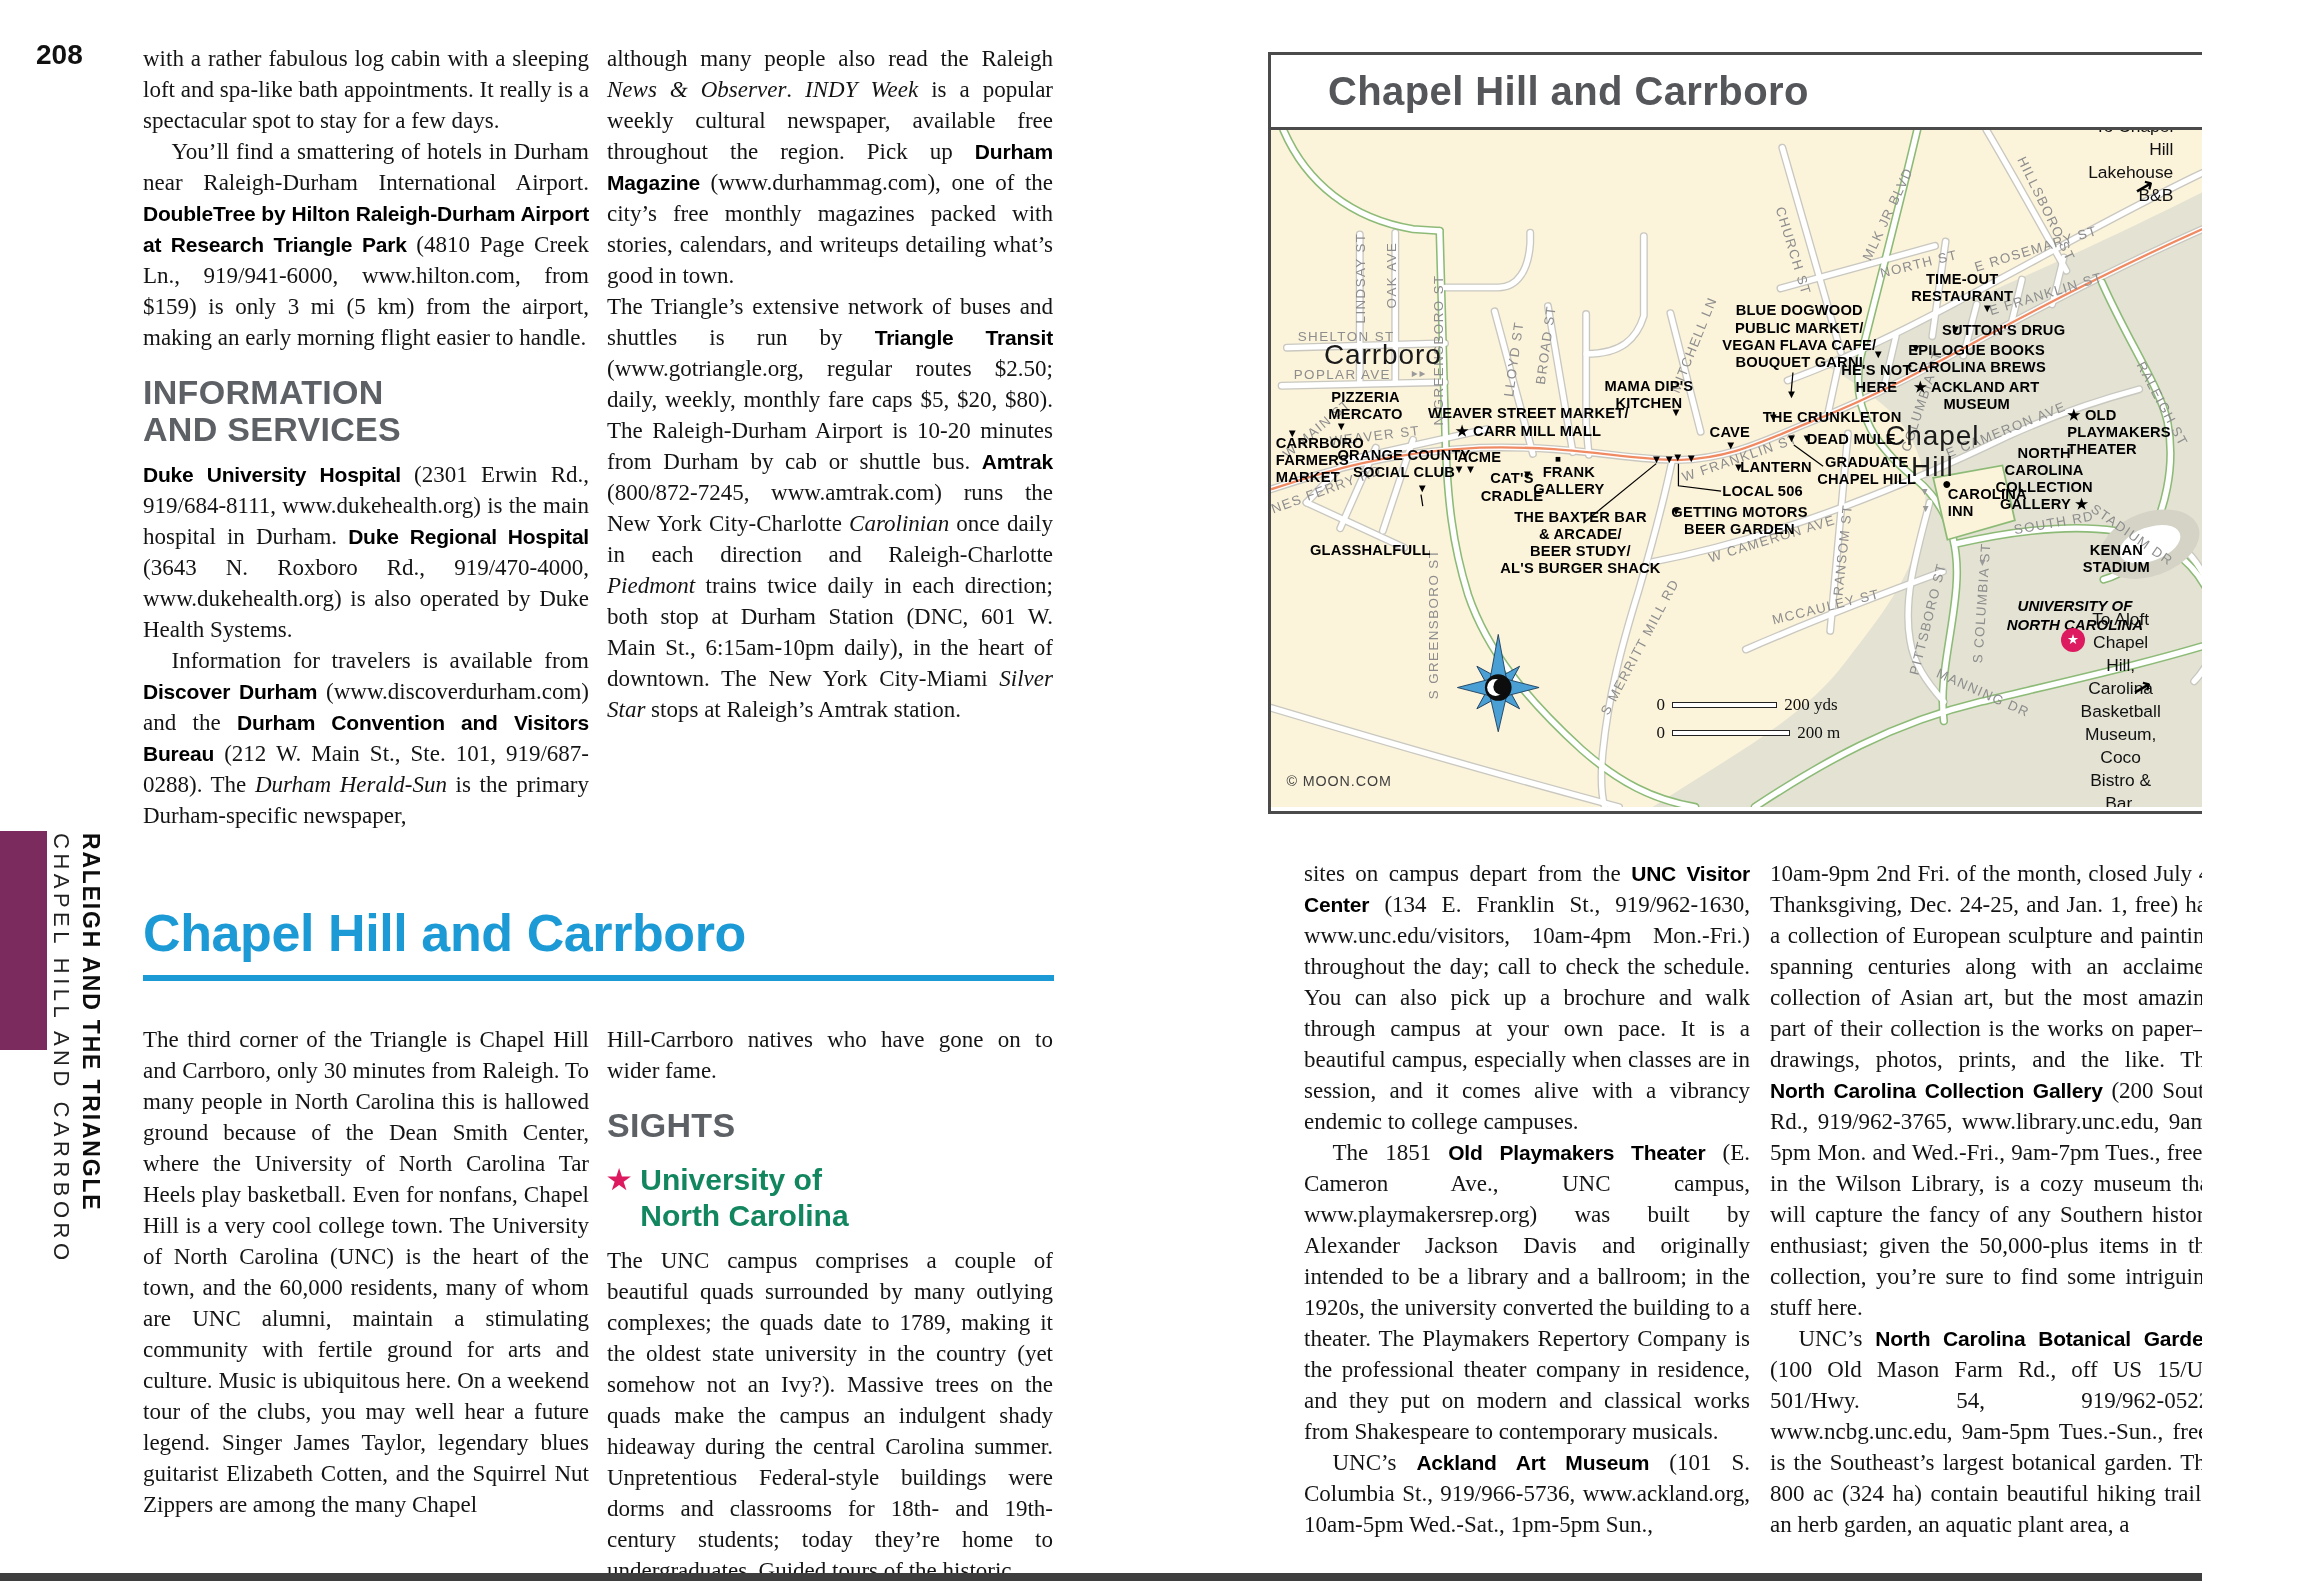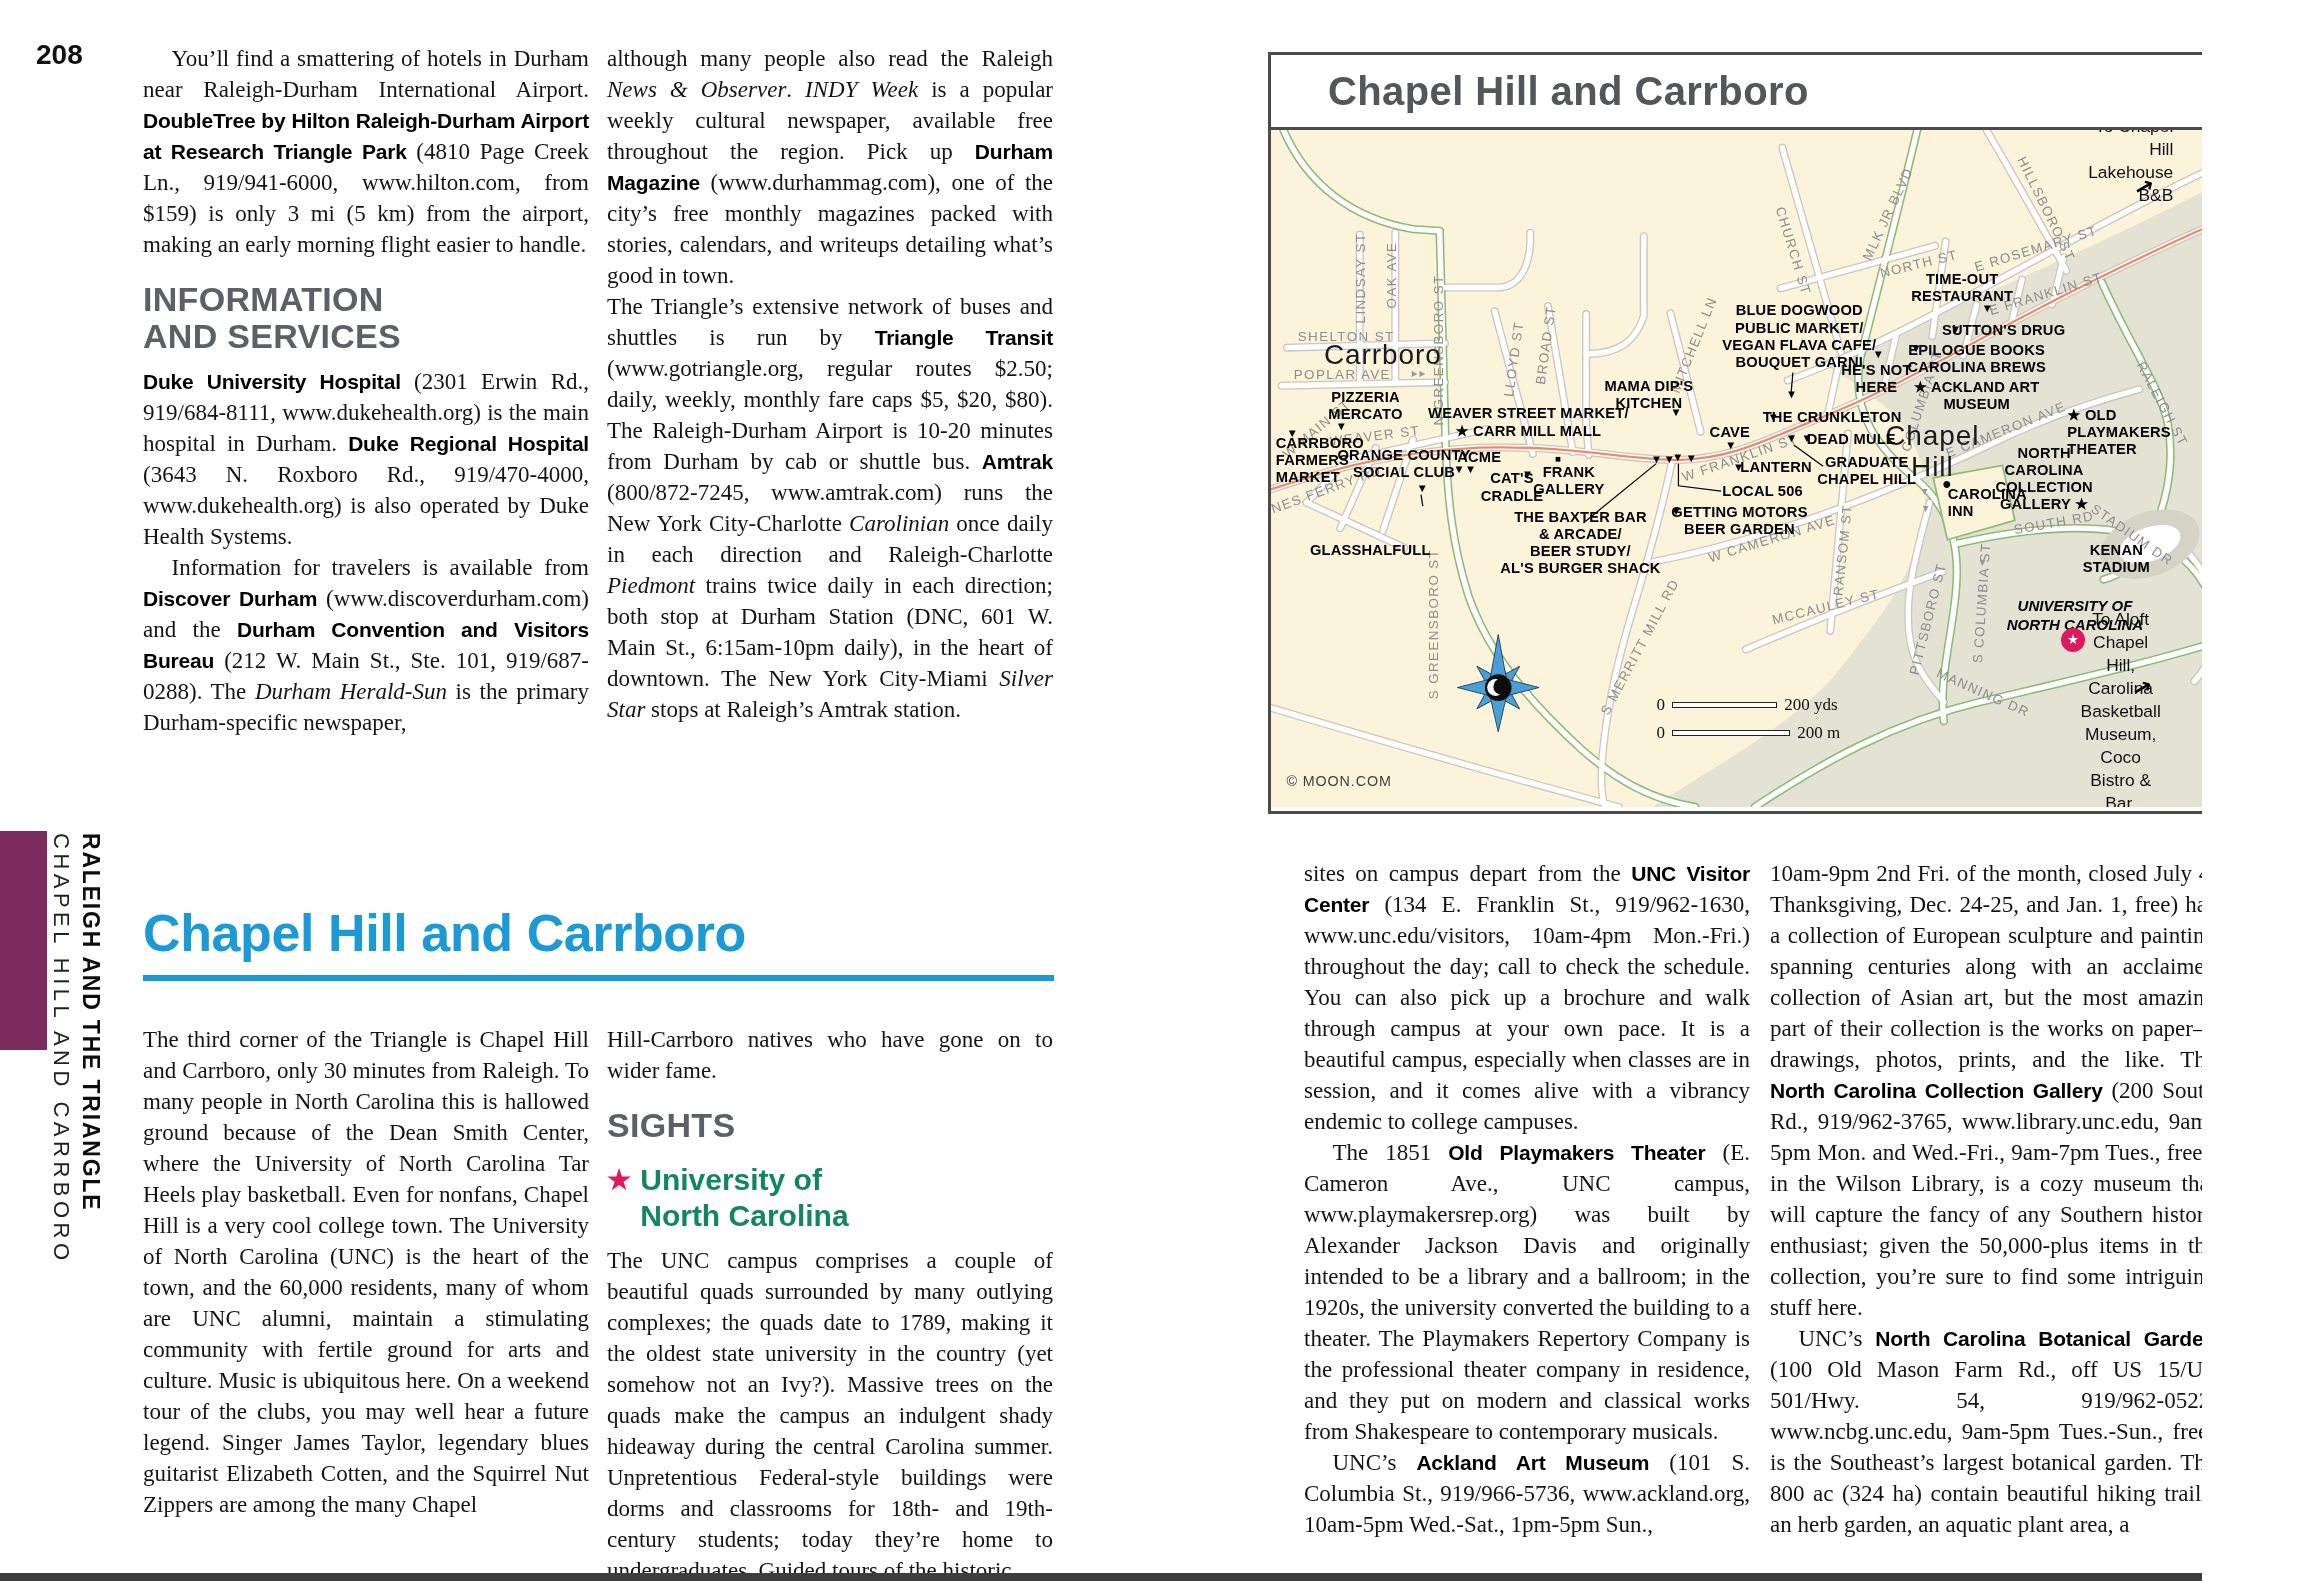--- a/index.html
+++ b/index.html
@@ -95,20 +95,21 @@
 </style>
 </head>
 <body>
 
 <div class="spread">
 
   <div class="pageno left">208</div>
   <div class="pageno right">209</div>
 
   <div class="col c1">
+      <p>with a rather fabulous log cabin with a sleeping loft and spa-like bath appointments. It really is a spectacular spot to stay for a few days.</p>
       <p class="ind">You’ll find a smattering of hotels in Durham near Raleigh-Durham International Airport. <b>DoubleTree by Hilton Raleigh-Durham Airport at Research Triangle Park</b> (4810 Page Creek Ln., 919/941-6000, www.hilton.com, from $159) is only 3 mi (5 km) from the airport, making an early morning flight easier to handle.</p>
       <h3 class="subhead">INFORMATION
 AND SERVICES</h3>
       <p><b>Duke University Hospital</b> (2301 Erwin Rd., 919/684-8111, www.dukehealth.org) is the main hospital in Durham. <b>Duke Regional Hospital</b> (3643 N. Roxboro Rd., 919/470-4000, www.dukehealth.org) is also operated by Duke Health Systems.</p>
       <p class="ind">Information for travelers is available from <b>Discover Durham</b> (www.discoverdurham.com) and the <b>Durham Convention and Visitors Bureau</b> (212 W. Main St., Ste. 101, 919/687-0288). The <i>Durham Herald-Sun</i> is the primary Durham-specific newspaper,</p>
     </div>
   <div class="col c2">
       <p>although many people also read the Raleigh <i>News &amp; Observer</i>. <i>INDY Week</i> is a popular weekly cultural newspaper, available free throughout the region. Pick up <b>Durham Magazine</b> (www.durhammag.com), one of the city’s free monthly magazines packed with stories, calendars, and writeups detailing what’s good in town.</p>
       <p>The Triangle’s extensive network of buses and shuttles is run by <b>Triangle Transit</b> (www.gotriangle.org, regular routes $2.50; daily, weekly, monthly fare caps $5, $20, $80). The Raleigh-Durham Airport is 10-20 minutes from Durham by cab or shuttle bus. <b>Amtrak</b> (800/872-7245, www.amtrak.com) runs the New York City-Charlotte <i>Carolinian</i> once daily in each direction and Raleigh-Charlotte <i>Piedmont</i> trains twice daily in each direction; both stop at Durham Station (DNC, 601 W. Main St., 6:15am-10pm daily), in the heart of downtown. The New York City-Miami <i>Silver Star</i> stops at Raleigh’s Amtrak station.</p>
     </div>

